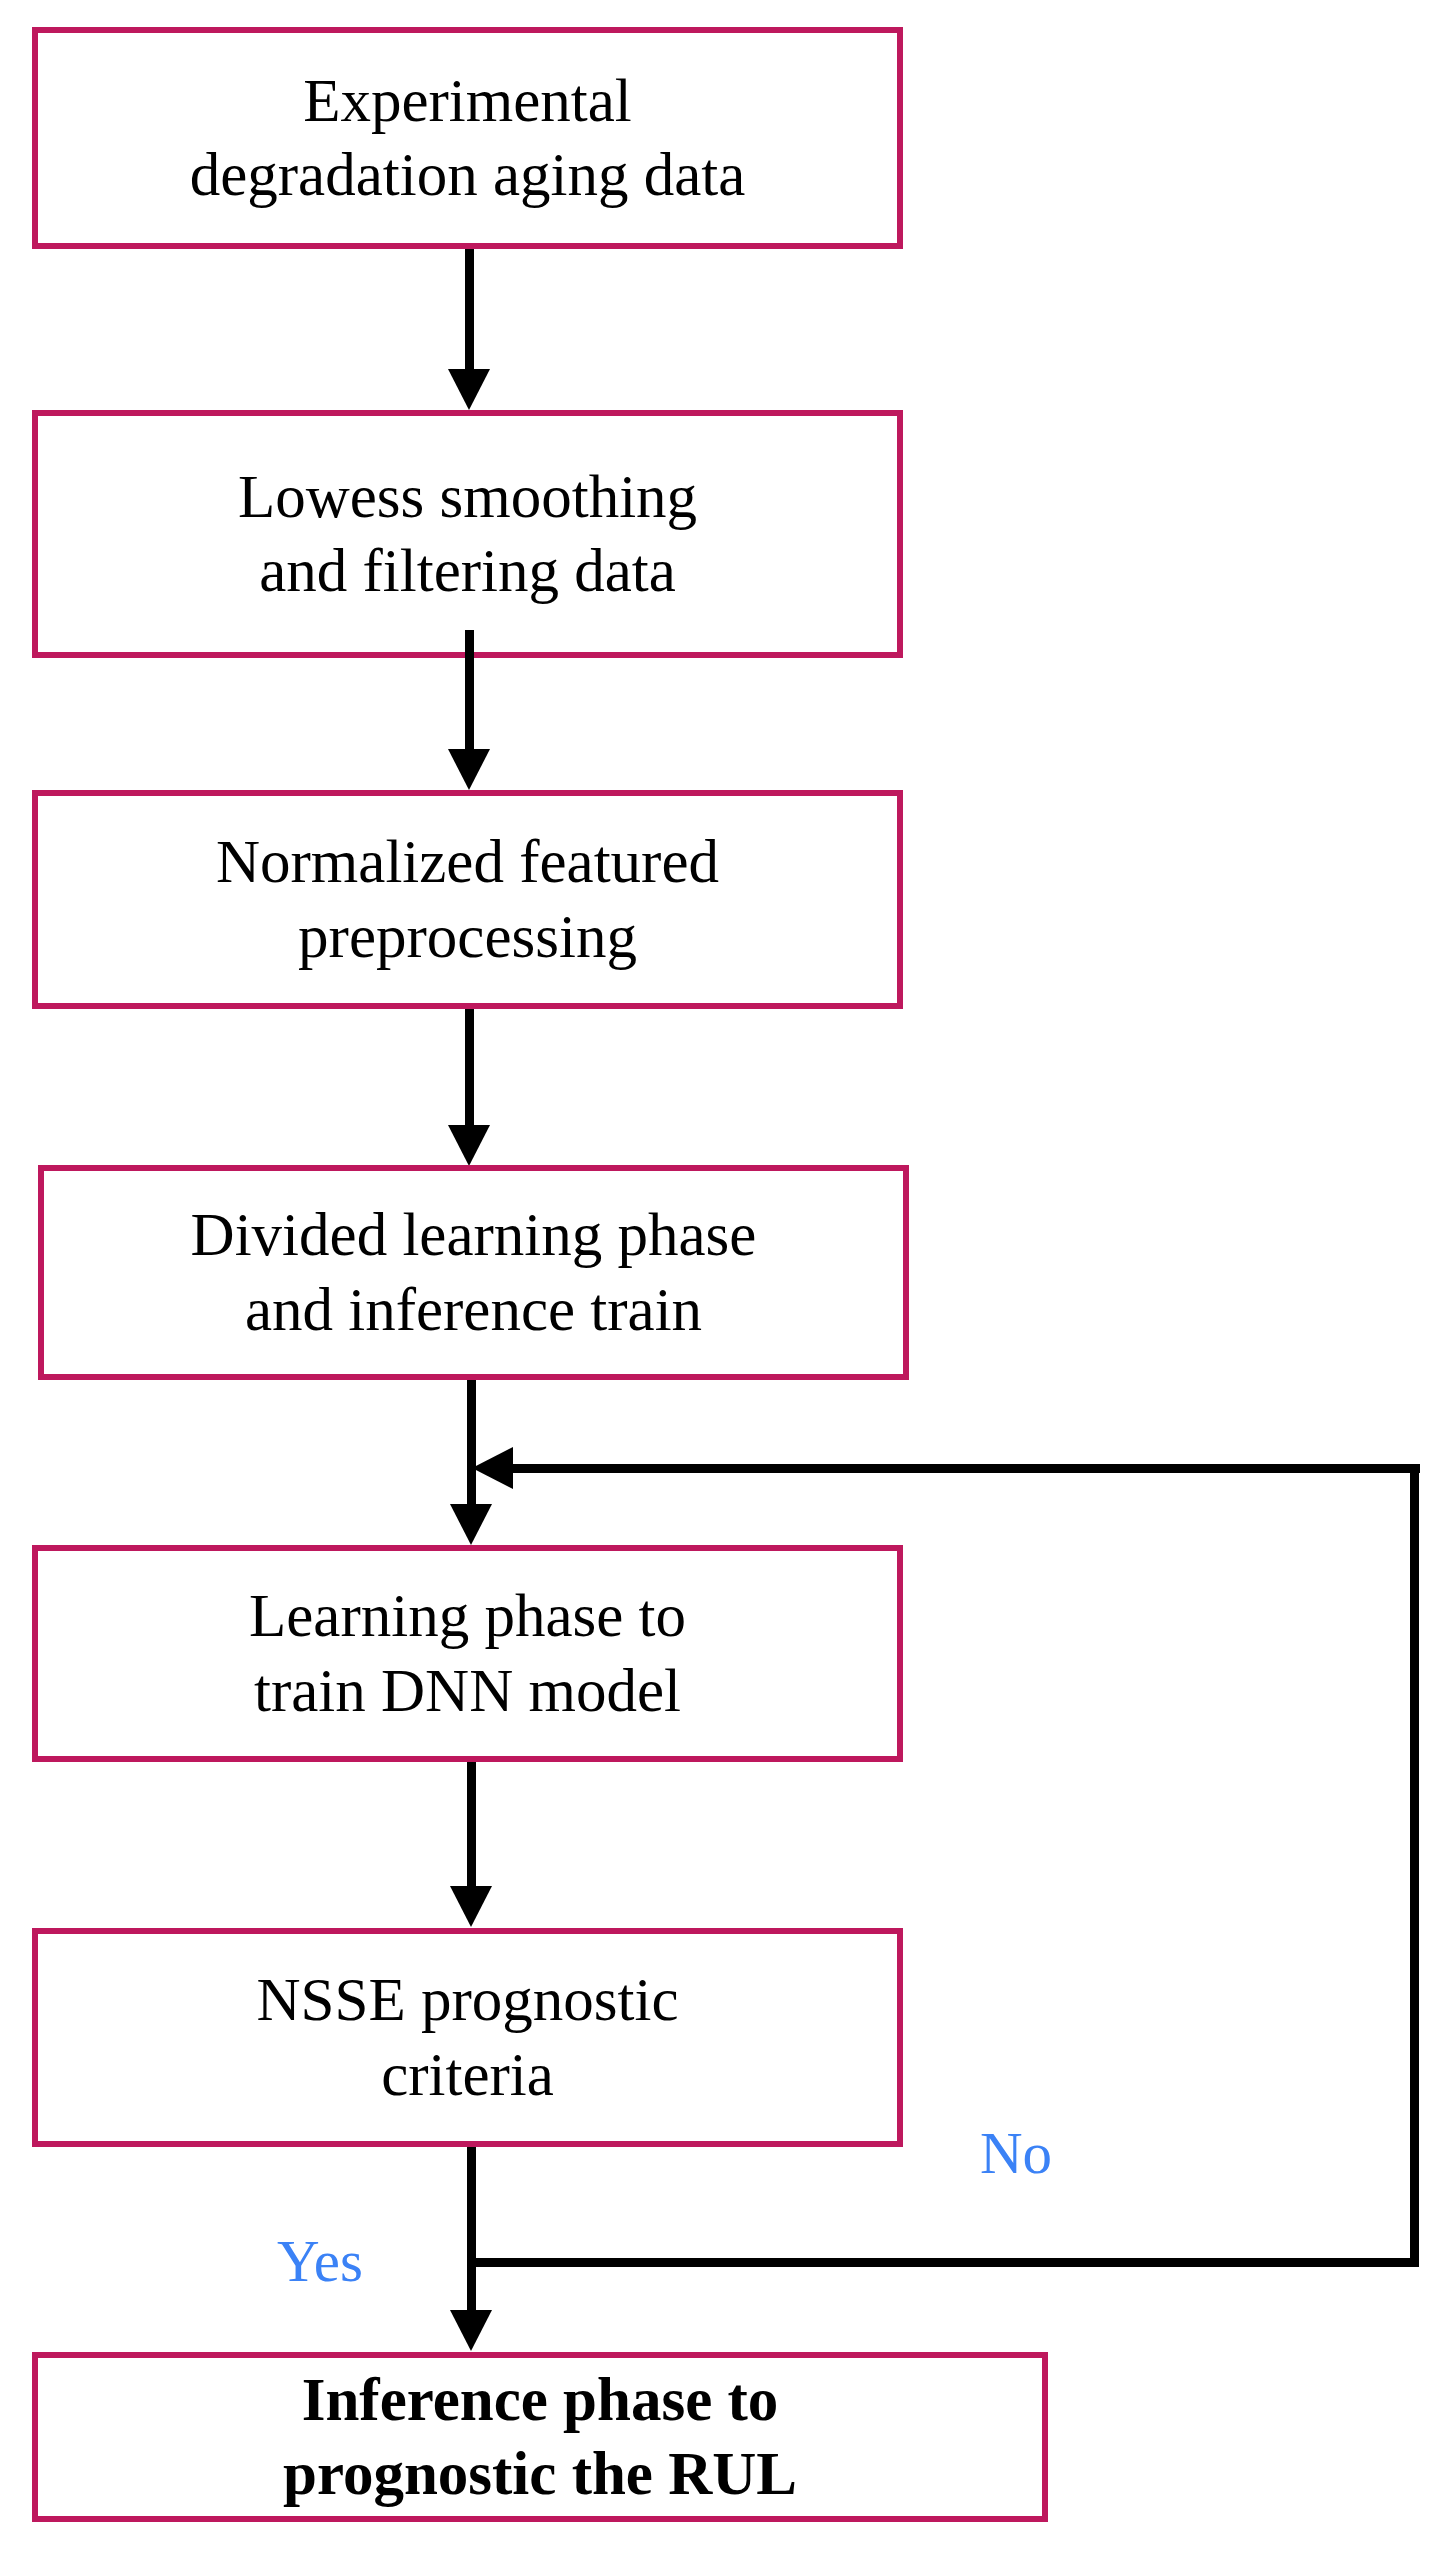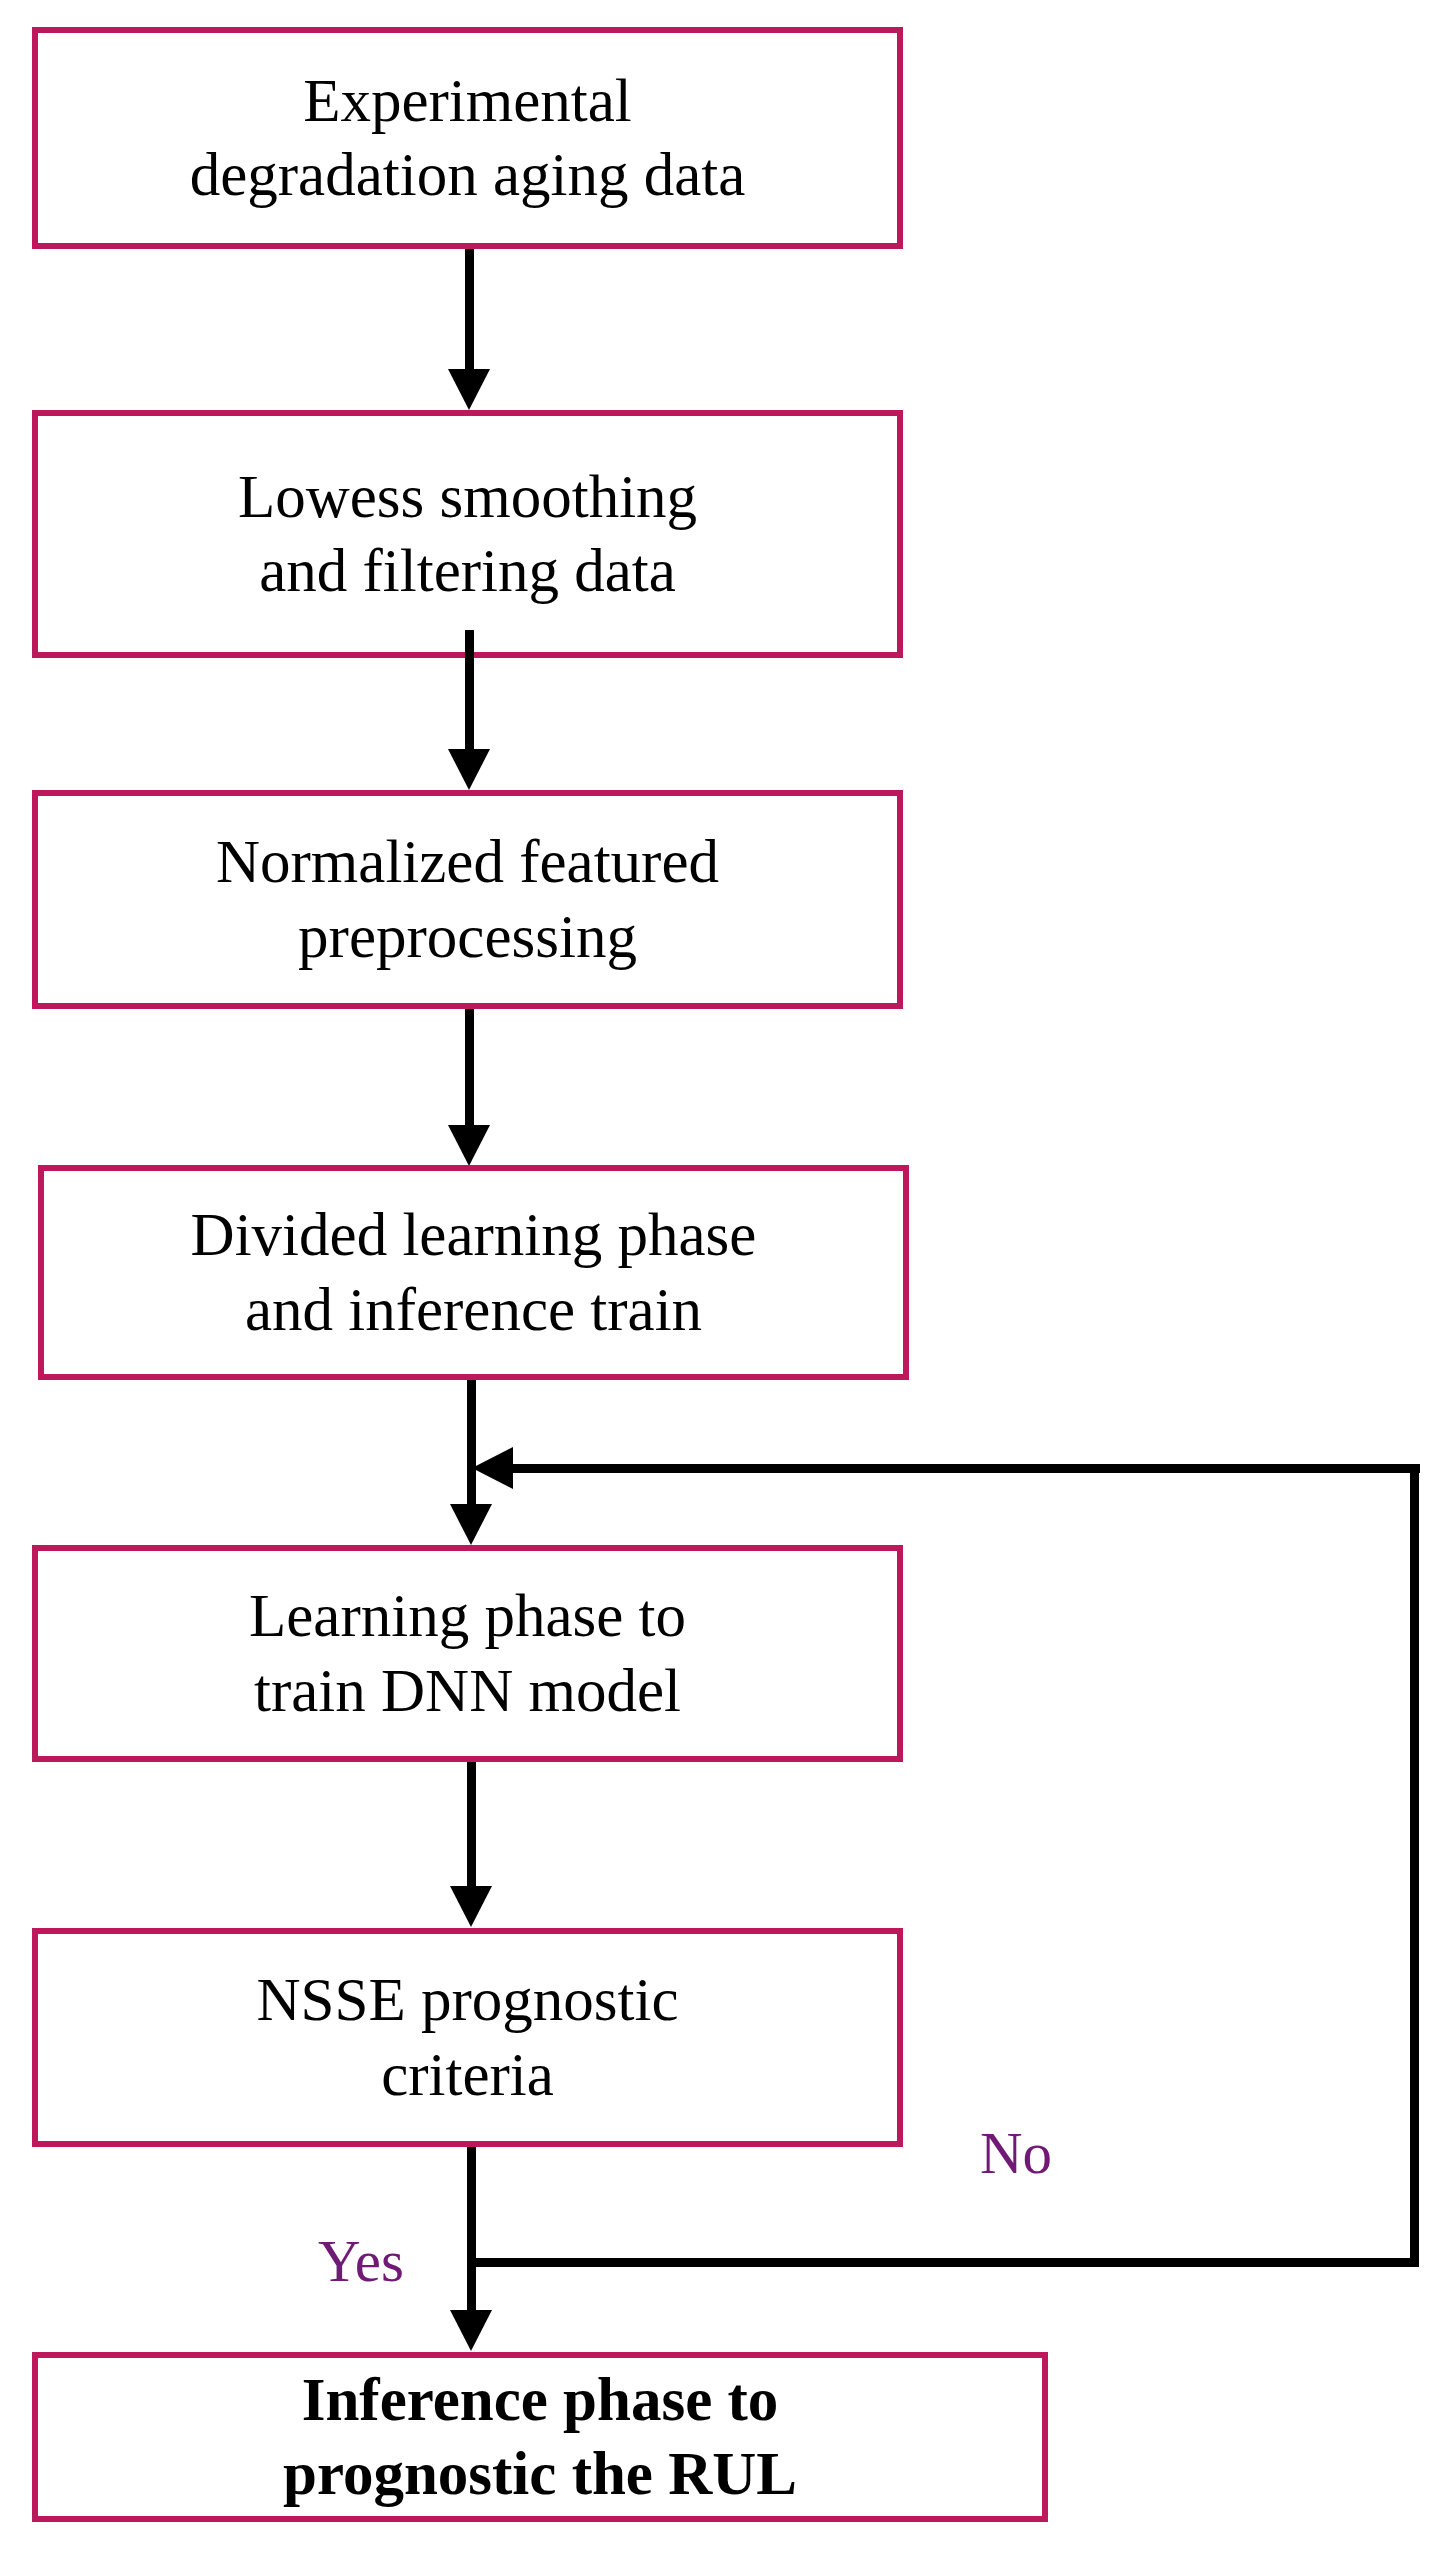--- a/index.html
+++ b/index.html
@@ -60,21 +60,21 @@
   .arrow-left {
     position: absolute;
     width: 0;
     height: 0;
     border-top: 21px solid transparent;
     border-bottom: 21px solid transparent;
     border-right: 41px solid #000000;
   }
   .edge-label {
     position: absolute;
-    color: #701a75;
+    color: #3b82f6;
     font-size: 59px;
     line-height: 1;
     white-space: nowrap;
   }
 </style>
 </head>
 <body>
 
 <div id="canvas">
 
@@ -118,21 +118,21 @@
   <div class="vline" style="left:467px; top:1762px; height:128px;"></div>
   <div class="arrow-down" style="left:450px; top:1886px;"></div>
 
   <div class="node" style="left:32px; top:1928px; width:871px; height:219px;">
     <span class="node-line">NSSE prognostic</span>
     <span class="node-line">criteria</span>
   </div>
 
   <div class="vline" style="left:467px; top:2147px; height:168px;"></div>
   <div class="arrow-down" style="left:450px; top:2310px;"></div>
-  <div class="edge-label" style="left:277px; top:2232px;margin-left:41px;">Yes</div>
+  <div class="edge-label" style="left:277px; top:2232px;">Yes</div>
 
   <div class="hline" style="left:467px; top:2258px; width:952px;"></div>
 
   <div class="vline" style="left:1410px; top:1464px; height:803px;"></div>
 
   <div class="hline" style="left:492px; top:1464px; width:928px;"></div>
 
   <div class="arrow-left" style="left:472px; top:1447px;"></div>
   <div class="edge-label" style="left:980px; top:2124px;">No</div>
 

